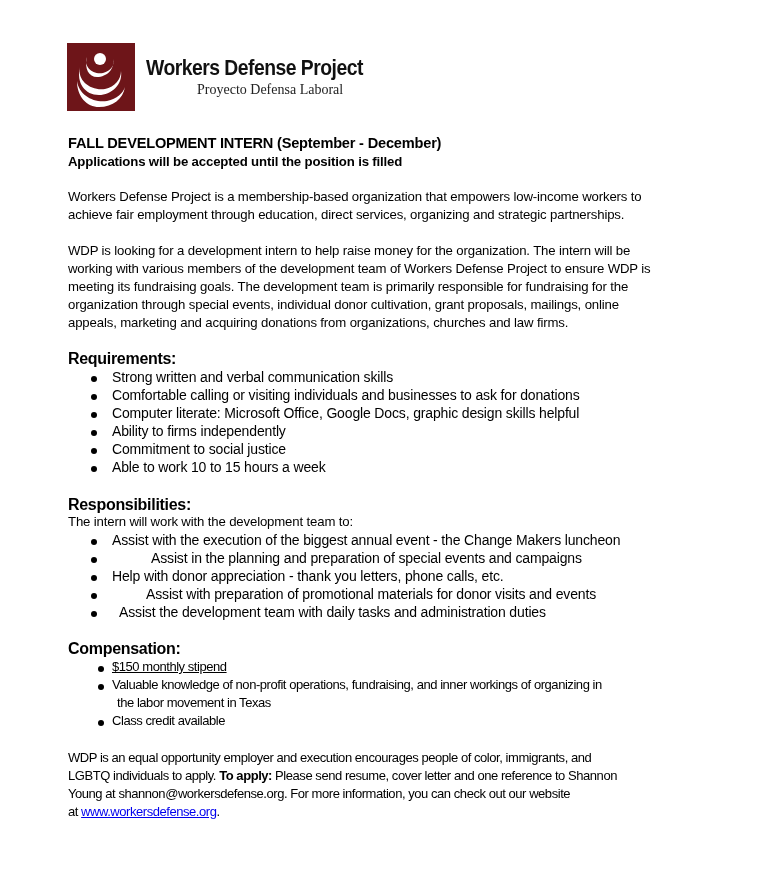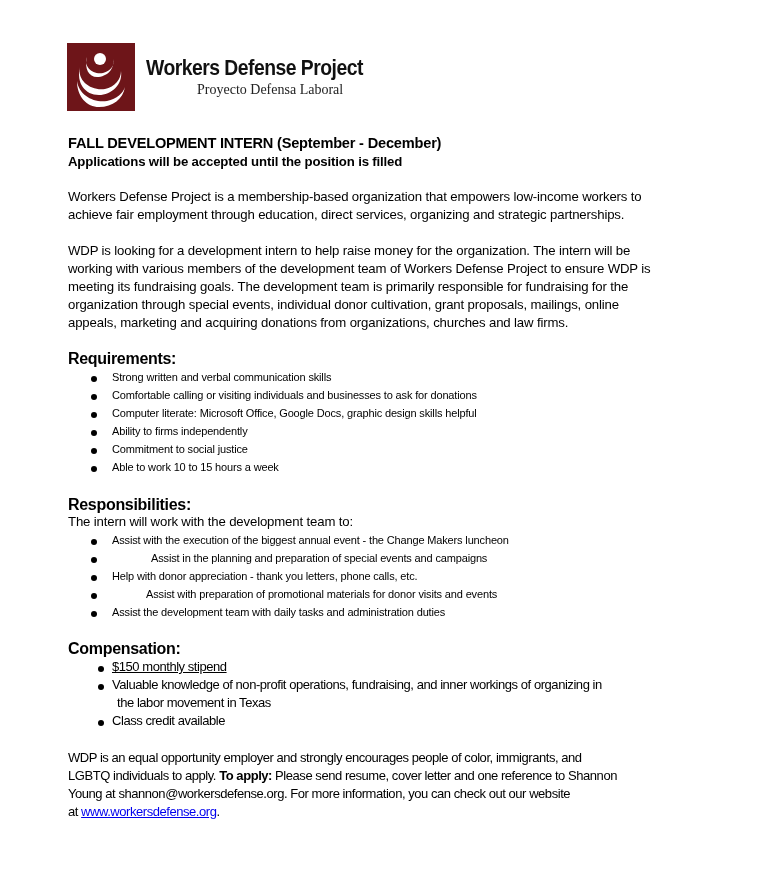--- a/index.html
+++ b/index.html
@@ -8,21 +8,21 @@
   .logo-mark { position: absolute; left: 67px; top: 43px; width: 68px; height: 68px; background: #6e1519; }
   .brand { position: absolute; left: 146px; top: 55px; font-family: "Liberation Sans", sans-serif;
            font-weight: bold; font-size: 22.5px; letter-spacing: -0.6px; transform: scaleX(0.86);
            transform-origin: left top; color: #111; }
   .brand-sub { position: absolute; left: 197px; top: 82px; font-family: "Liberation Serif", serif;
                font-size: 14px; color: #222; }
   .line { position: absolute; left: 68px; font-size: 13.2px; line-height: 18px; white-space: nowrap; letter-spacing: -0.15px; }
   .h1 { font-size: 14.6px; font-weight: bold; letter-spacing: -0.2px; }
   .h2 { font-weight: bold; font-size: 13.2px; }
   .sec { font-weight: bold; font-size: 16px; letter-spacing: -0.3px; }
-  .bul { position: absolute; font-size: 11px; line-height: 18px; white-space: nowrap; letter-spacing: -0.15px; }
+  .bul { position: absolute; font-size: 14px; line-height: 18px; white-space: nowrap; letter-spacing: -0.15px; }
   .dot { position: absolute; width: 6px; height: 6px; border-radius: 50%; background: #000; }
   .comp { letter-spacing: -0.45px; font-size: 13px; }
   a.link { color: #0000ee; text-decoration: underline; }
   b.inl { font-weight: bold; }
 </style>
 </head>
 <body>
 
 <div class="logo-mark">
   <svg width="68" height="68" viewBox="0 0 68 68">
@@ -68,30 +68,30 @@
 <div>
   <span class="dot" style="left:91px;top:539px;"></span>
   <div class="bul" style="left:112px;top:531px;">Assist with the execution of the biggest annual event - the Change Makers luncheon</div>
   <span class="dot" style="left:91px;top:557px;"></span>
   <div class="bul" style="left:112px;top:549px;margin-left:39px;">Assist in the planning and preparation of special events and campaigns</div>
   <span class="dot" style="left:91px;top:575px;"></span>
   <div class="bul" style="left:112px;top:567px;">Help with donor appreciation - thank you letters, phone calls, etc.</div>
   <span class="dot" style="left:91px;top:593px;"></span>
   <div class="bul" style="left:112px;top:585px;margin-left:34px;">Assist with preparation of promotional materials for donor visits and events</div>
   <span class="dot" style="left:91px;top:611px;"></span>
-  <div class="bul" style="left:112px;top:603px;">Assist the development team with daily tasks and administration duties</div>
+  <div class="bul" style="left:119px;top:603px;">Assist the development team with daily tasks and administration duties</div>
 </div>
 
 <div class="line sec" style="top:640px;">Compensation:</div>
 <div>
   <span class="dot" style="left:98px;top:666px;"></span>
   <div class="bul comp" style="left:112px;top:658px;text-decoration:underline;">$150 monthly stipend</div>
   <span class="dot" style="left:98px;top:684px;"></span>
   <div class="bul comp" style="left:112px;top:676px;">Valuable knowledge of non-profit operations, fundraising, and inner workings of organizing in</div>
   <div class="bul comp" style="left:117px;top:694px;">the labor movement in Texas</div>
   <span class="dot" style="left:98px;top:720px;"></span>
   <div class="bul comp" style="left:112px;top:712px;">Class credit available</div>
 </div>
 
-<div class="line comp" style="top:749px;">WDP is an equal opportunity employer and strongly encourages people of color, immigrants, and</div>
+<div class="line comp" style="top:749px;">WDP is an equal opportunity employer and execution encourages people of color, immigrants, and</div>
 <div class="line comp" style="top:767px;"><span>LGBTQ individuals to apply.  </span><b class="inl">To apply:</b><span> Please send resume, cover letter and one reference to Shannon</span></div>
 <div class="line comp" style="top:785px;">Young at shannon@workersdefense.org.  For more information, you can check out our website</div>
 <div class="line comp" style="top:803px;"><span>at </span><a class="link">www.workersdefense.org</a><span>.</span></div>
 
 </body></html>

